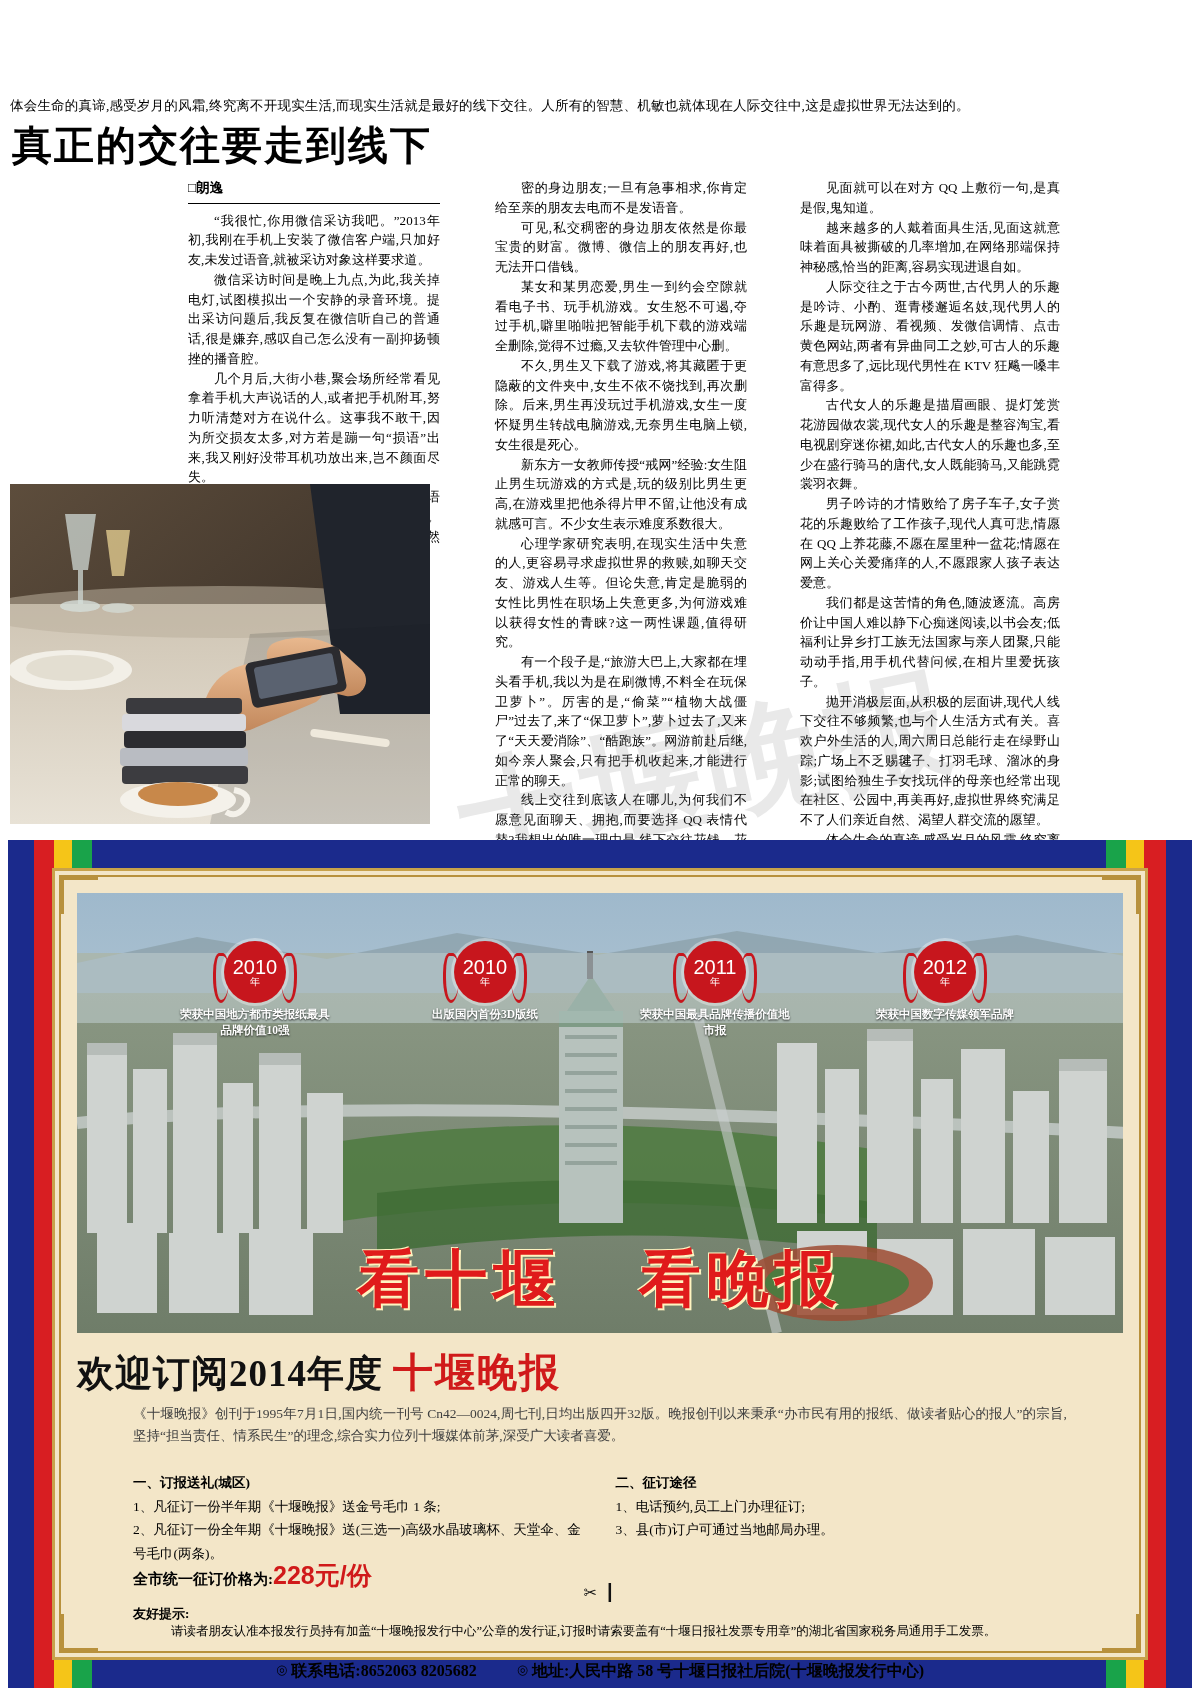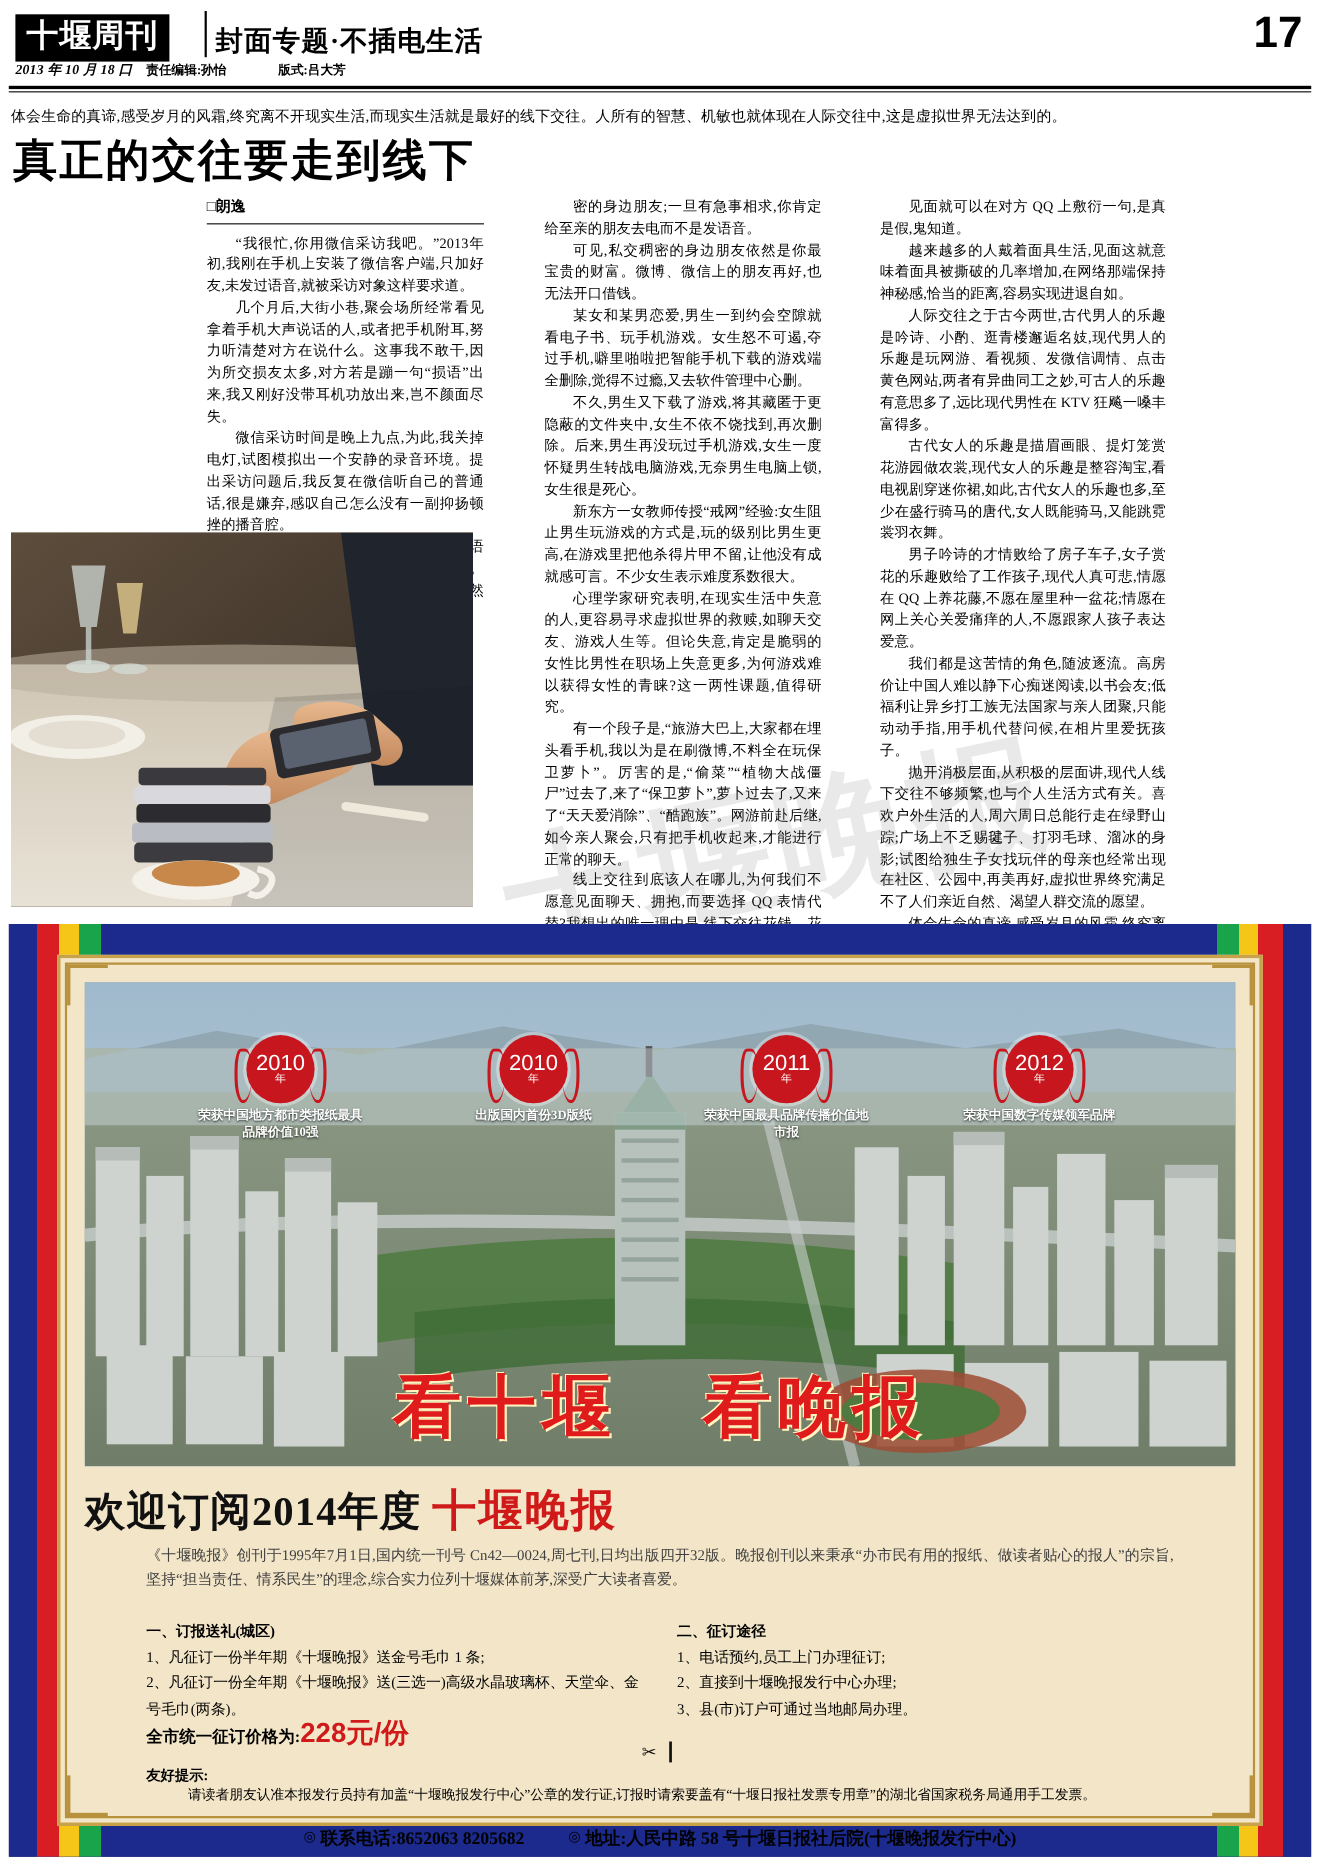--- a/index.html
+++ b/index.html
@@ -342,43 +342,32 @@
     position: absolute;
     width: 34px; height: 34px;
     border: 3px solid #b8913c;
   }
 </style>
 </head>
 <body>
 
 <div class="page">
 
-  <div class="masthead">
-    <div class="mast-logo">十堰周刊</div>
-    <div class="mast-sep"></div>
-    <div class="mast-section">封面专题·不插电生活</div>
-    <div class="mast-date">2013 年 10 月 18 口</div>
-    <div class="mast-editor">责任编辑:孙怡</div>
-    <div class="mast-designer">版式:吕大芳</div>
-    <div class="mast-pageno">17</div>
-    <div class="mast-rule"></div>
-    <div class="mast-rule2"></div>
-  </div>
 
   <div class="lead">体会生命的真谛,感受岁月的风霜,终究离不开现实生活,而现实生活就是最好的线下交往。人所有的智慧、机敏也就体现在人际交往中,这是虚拟世界无法达到的。</div>
   <div class="headline">真正的交往要走到线下</div>
 
   <div class="cols">
 
     <div class="col col1">
       <p class="byline">□朗逸</p>
       <div class="byline-rule"></div>
       <p>“我很忙,你用微信采访我吧。”2013年初,我刚在手机上安装了微信客户端,只加好友,未发过语音,就被采访对象这样要求道。</p>
+      <p>微信采访时间是晚上九点,为此,我关掉电灯,试图模拟出一个安静的录音环境。提出采访问题后,我反复在微信听自己的普通话,很是嫌弃,感叹自己怎么没有一副抑扬顿挫的播音腔。</p>
       <p>几个月后,大街小巷,聚会场所经常看见拿着手机大声说话的人,或者把手机附耳,努力听清楚对方在说什么。这事我不敢干,因为所交损友太多,对方若是蹦一句“损语”出来,我又刚好没带耳机功放出来,岂不颜面尽失。</p>
-      <p>微信采访时间是晚上九点,为此,我关掉电灯,试图模拟出一个安静的录音环境。提出采访问题后,我反复在微信听自己的普通话,很是嫌弃,感叹自己怎么没有一副抑扬顿挫的播音腔。</p>
       <p>马化腾真聪明,微信解决了短信不能语音,打电话能语音但需要即时应对的尴尬。可纵观“朋友圈”,联系最多的微信好友,依然是私交稠</p>
     </div>
 
     <div class="col col2">
       <p>密的身边朋友;一旦有急事相求,你肯定给至亲的朋友去电而不是发语音。</p>
       <p>可见,私交稠密的身边朋友依然是你最宝贵的财富。微博、微信上的朋友再好,也无法开口借钱。</p>
       <p>某女和某男恋爱,男生一到约会空隙就看电子书、玩手机游戏。女生怒不可遏,夺过手机,噼里啪啦把智能手机下载的游戏端全删除,觉得不过瘾,又去软件管理中心删。</p>
       <p>不久,男生又下载了游戏,将其藏匿于更隐蔽的文件夹中,女生不依不饶找到,再次删除。后来,男生再没玩过手机游戏,女生一度怀疑男生转战电脑游戏,无奈男生电脑上锁,女生很是死心。</p>
       <p>新东方一女教师传授“戒网”经验:女生阻止男生玩游戏的方式是,玩的级别比男生更高,在游戏里把他杀得片甲不留,让他没有成就感可言。不少女生表示难度系数很大。</p>
       <p>心理学家研究表明,在现实生活中失意的人,更容易寻求虚拟世界的救赎,如聊天交友、游戏人生等。但论失意,肯定是脆弱的女性比男性在职场上失意更多,为何游戏难以获得女性的青睐?这一两性课题,值得研究。</p>
@@ -589,21 +578,20 @@
 
       <div class="ad-cols">
         <div class="ad-col">
           <div class="t">一、订报送礼(城区)</div>
           <div>1、凡征订一份半年期《十堰晚报》送金号毛巾 1 条;</div>
           <div>2、凡征订一份全年期《十堰晚报》送(三选一)高级水晶玻璃杯、天堂伞、金号毛巾(两条)。</div>
         </div>
         <div class="ad-col">
           <div class="t">二、征订途径</div>
           <div>1、电话预约,员工上门办理征订;</div>
-          <div>2、直接到十堰晚报发行中心办理;</div>
           <div>3、县(市)订户可通过当地邮局办理。</div>
         </div>
       </div>
 
       <div class="ad-price">
         <span>全市统一征订价格为:</span><span class="num">228元/份</span>
       </div>
 
       <div class="ad-divider">✂ ┃</div>
 

